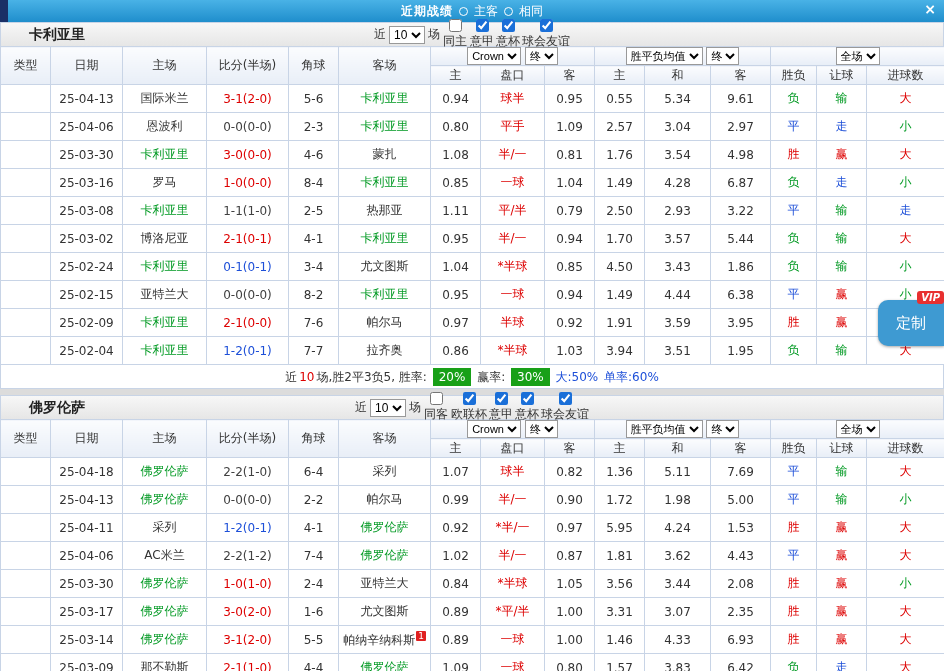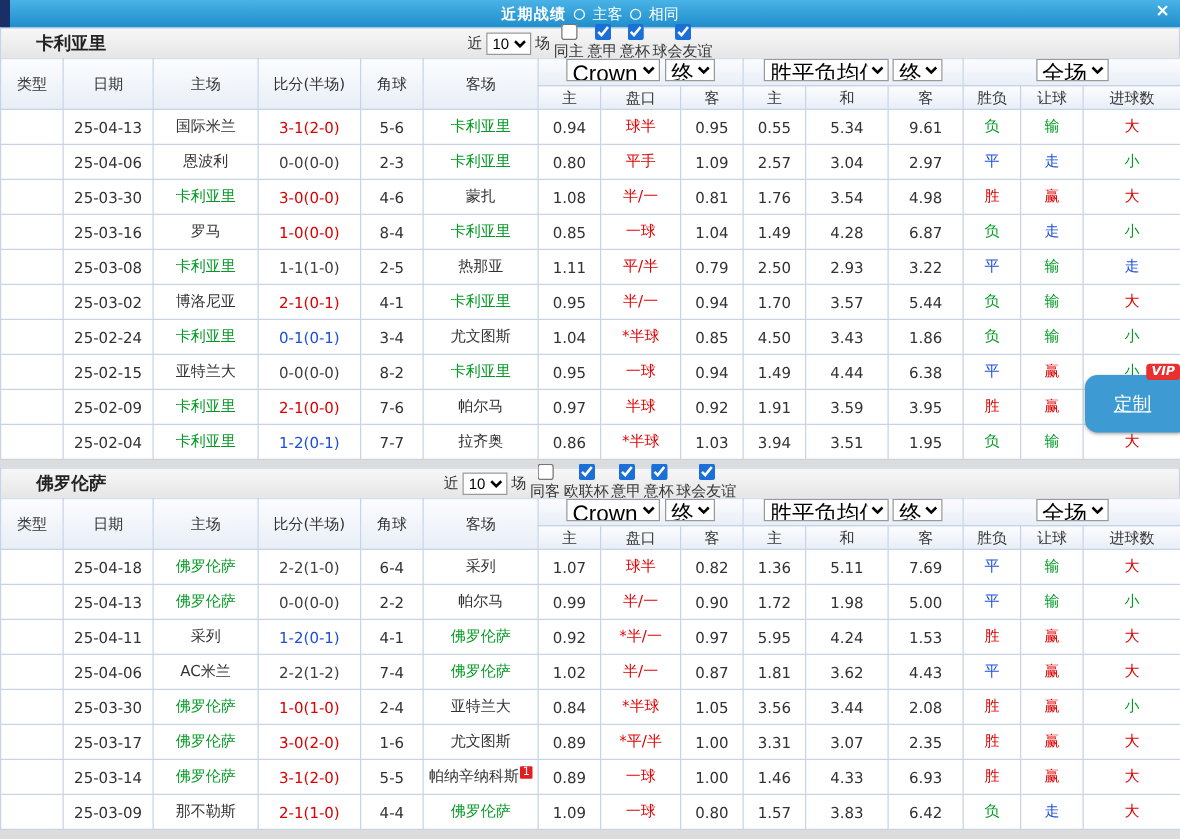--- a/index.html
+++ b/index.html
@@ -37,21 +37,21 @@
   .chk input { width:13px; height:13px; accent-color:#1a6fd8; }
   .league-filters { display:inline-flex; align-items:center; gap:2px; }
 
   
   table.grid { width:944px; table-layout:fixed; border-collapse:collapse; background:#fff; }
   .grid th, .grid td {
     border:1px solid #c8d4e6; text-align:center;
     overflow:hidden; white-space:nowrap; font-weight:normal;
   }
   .grid thead th { background:linear-gradient(#fbfcfe,#e8eef7); height:19px; color:#333; }
-  .grid thead select { height:18px; font-size:18px; border:1px solid #999; background:#fff; max-width:100px; }
+  .grid thead select { height:18px; font-size:11px; border:1px solid #999; background:#fff; max-width:100px;text-align:center; }
   .grid tbody td { height:28px; background:#fff; }
 
   
   .lg { color:#fff; }
   .lg-blue   { background:#5d8fd3; }
   .lg-purple { background:#c36ccc; }
   .lg-teal   { background:#2aa4a0; }
   .c-red    { color:#dd0000; }
   .c-blue   { color:#1d4fd8; }
   .c-purple { color:#404040; }
@@ -67,24 +67,24 @@
     background:#fff; border:1px solid #c8d4e6; border-top:none; font-size:12px;
   }
   .summary span { margin:0 1px; }
   .s-plain { color:#333; }
   .s-red { color:#dd0000; }
   .s-blue { color:#1d4fd8; }
   .s-badge { background:#18a018; color:#fff; padding:2px 6px; }
 
   
   .vip-btn {
-    position:absolute; right:0; top:300px; width:76px; height:46px;
+    position:absolute; right:0; top:300px; width:66px; height:46px;
     background:#3e9ad2; border-radius:10px 0 0 10px; color:#fff;
     display:flex; align-items:center; justify-content:center;
-    font-size:15px; cursor:pointer; box-shadow:0 1px 3px rgba(0,0,0,.35); z-index:5;text-decoration:underline;
+    font-size:15px; cursor:pointer; box-shadow:0 1px 3px rgba(0,0,0,.35); z-index:5;
   }
   .vip-badge {
     position:absolute; top:-9px; right:0; background:#e83030; color:#fff;
     font-size:10px; font-style:italic; font-weight:bold; padding:1px 4px; border-radius:3px;
   }
 </style>
 </head>
 <body>
 
 <div class="topbar">
@@ -352,20 +352,21 @@
     <td>1.03</td>
     <td>3.94</td>
     <td>3.51</td>
     <td>1.95</td>
     <td class="c-green">负</td>
     <td class="c-green">输</td>
     <td class="c-red">大</td>
   </tr>
 </tbody>
     </table>
+    <div class="summary"><span class="s-plain">近</span><span class="s-red">10</span><span class="s-plain">场,胜2平3负5, 胜率: </span><span class="s-badge">20%</span><span class="s-plain"> 赢率: </span><span class="s-badge">30%</span><span class="s-blue"> 大:50% </span><span class="s-blue">单率:60%</span></div>
   </section>
 
   <section class="section">
     <div class="section-head">
       <span class="team-name">佛罗伦萨</span>
       <div class="filters">
         <span>近</span>
         <select><option>10</option></select>
         <span>场</span>
         <label class="chk">

